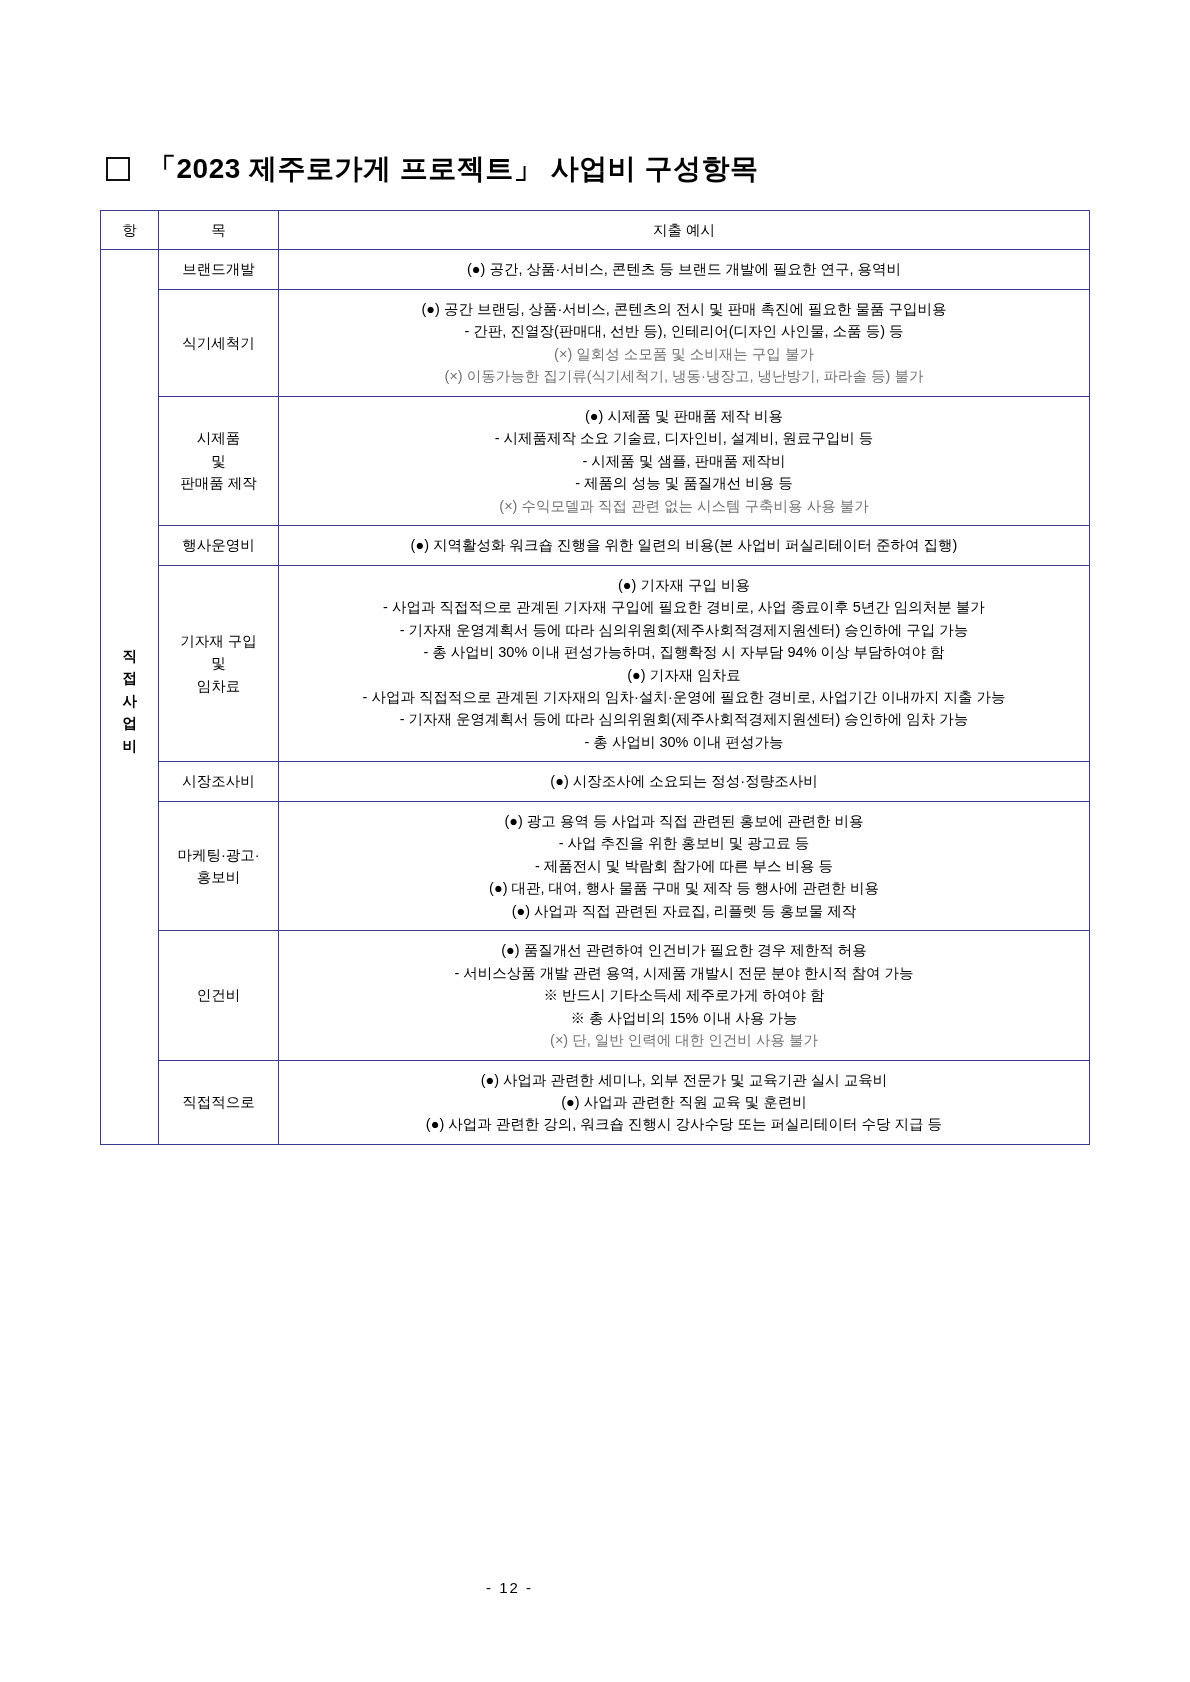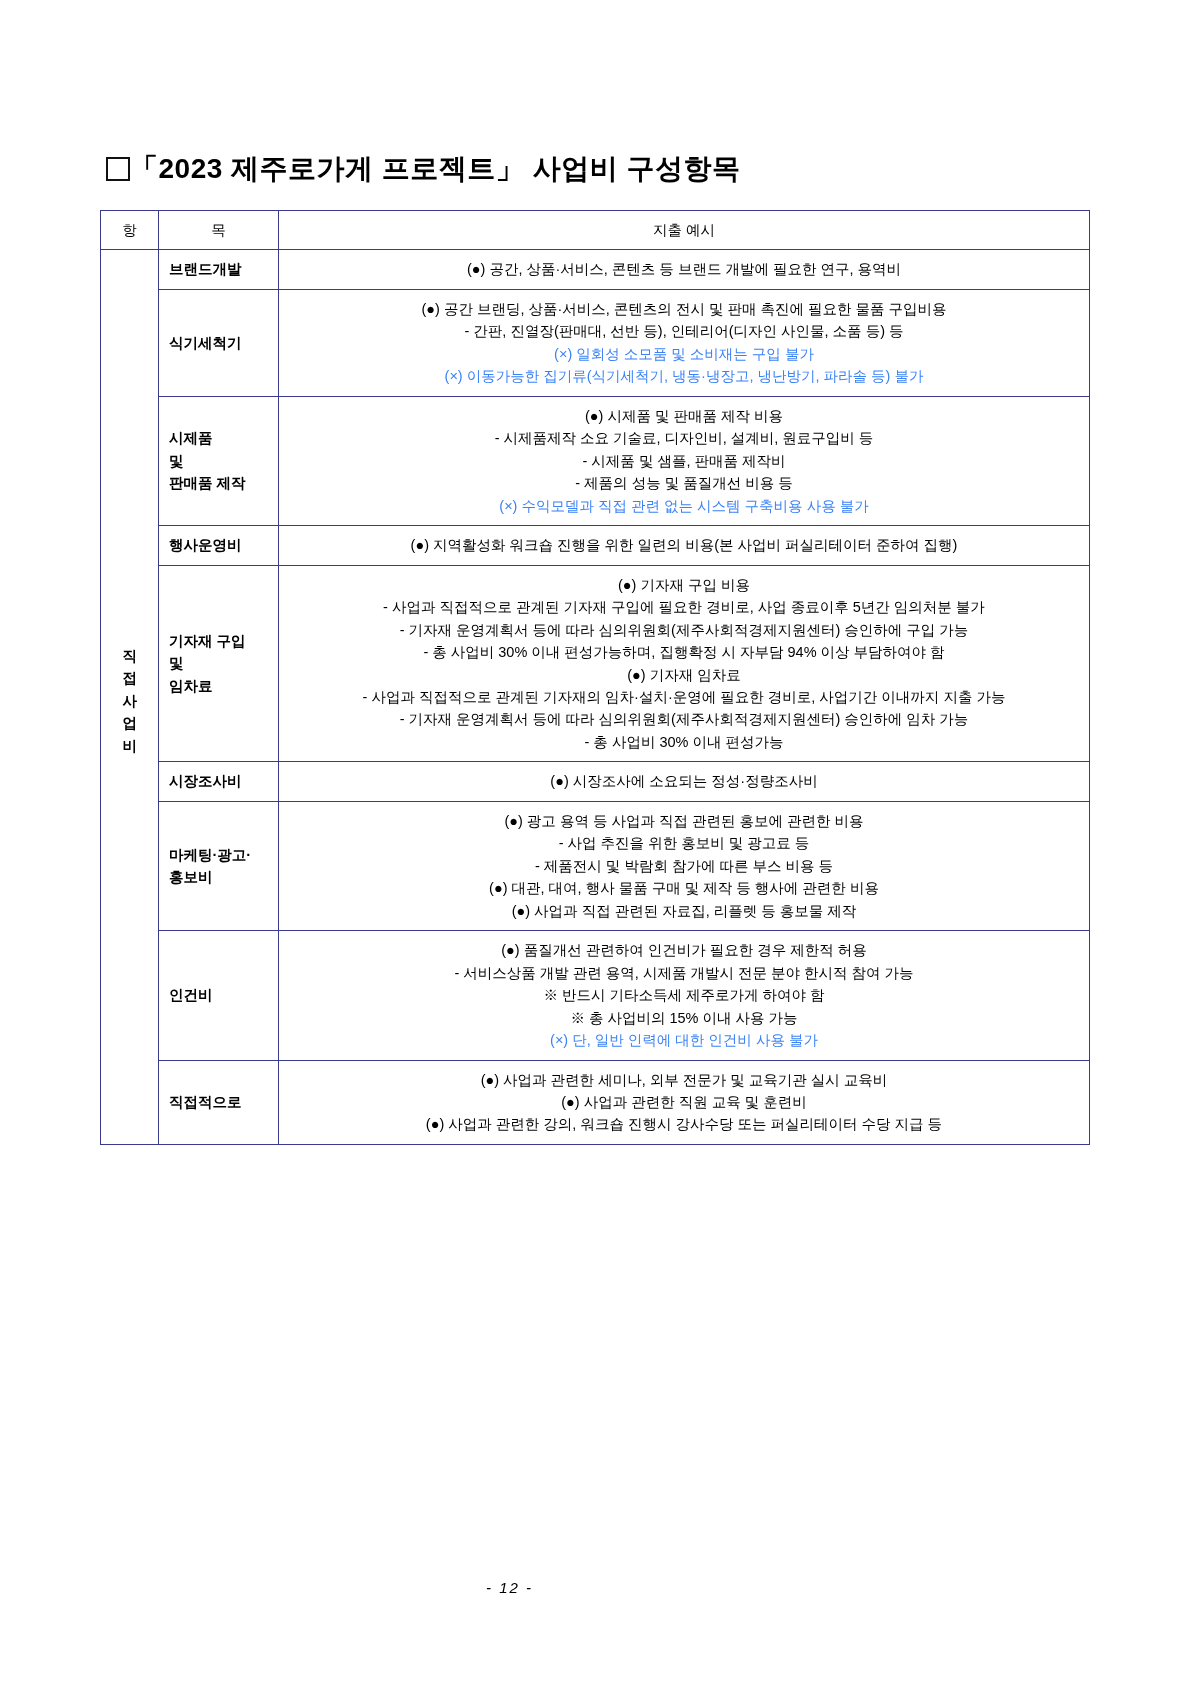--- a/index.html
+++ b/index.html
@@ -17,20 +17,21 @@
   .page {
     position: relative;
     width: 1190px;
     height: 1682px;
     box-sizing: border-box;
     padding: 150px 100px 0 100px;
   }
   .title-row {
     display: flex;
     align-items: center;
+    gap: 18px;
     margin-bottom: 22px;
     padding-left: 6px;
     text-align: right;
   }
   .square-bullet {
     width: 20px;
     height: 20px;
     border: 2px solid #111;
     display: inline-block;
     flex: 0 0 auto;
@@ -69,40 +70,40 @@
     line-height: 1.7;
     padding: 4px 2px;
   }
   .cat-vertical {
     display: inline-block;
     writing-mode: vertical-rl;
     text-orientation: upright;
     letter-spacing: 8px;
   }
   td.item-cell {
-    font-weight: bold;
+    text-align: center;
+    font-weight: normal;
     font-size: 14.5px;
     line-height: 1.8;
     padding: 6px 4px;
   }
   td.desc-cell {
     text-align: left;
     padding: 10px 12px;
   }
   .line { white-space: nowrap; text-align: center; }
-  .line.red { color: #3b82f6; }
+  .line.red { color: #737373; }
   .footer {
     position: absolute;
     bottom: 86px;
     left: 0;
     width: 1019px;
     text-align: center;
     font-size: 15px;
     letter-spacing: 2px;
-    font-style: italic;
   }
 </style>
 </head>
 <body>
 
 <div class="page">
 
   <div class="title-row">
     <span class="square-bullet"></span>
     <span class="doc-title">「2023 제주로가게 프로젝트」 사업비 구성항목</span>

